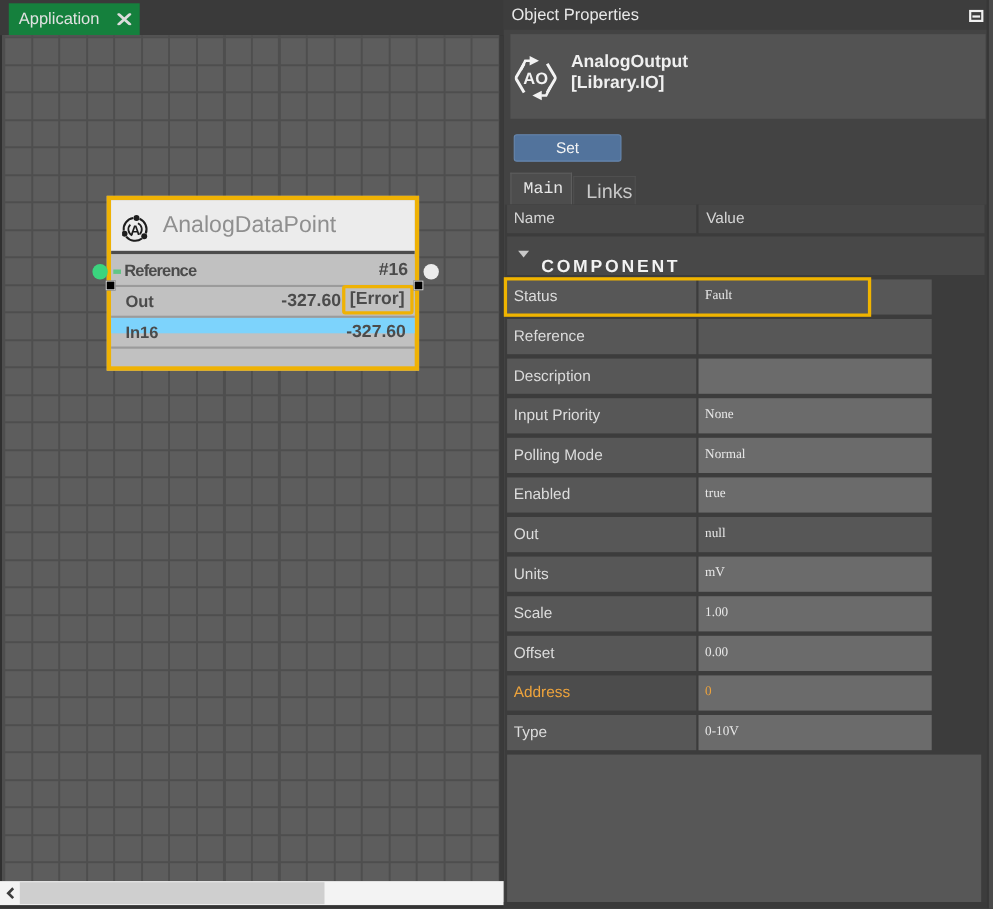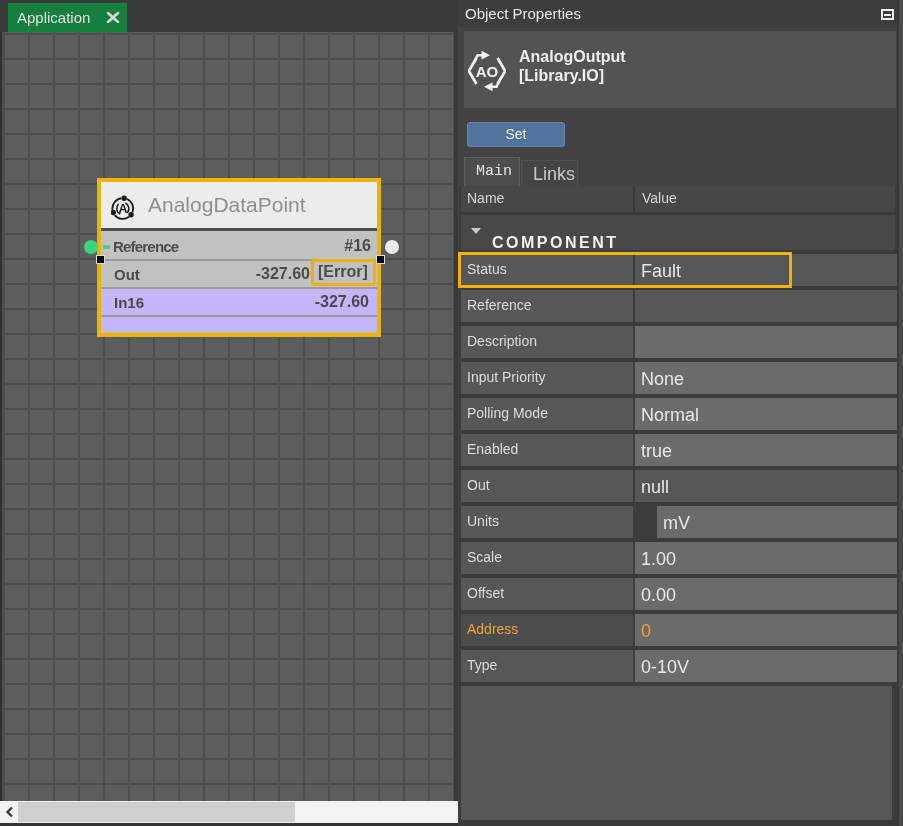--- a/index.html
+++ b/index.html
@@ -1,20 +1,20 @@
 <!DOCTYPE html>
 <html><head>
 <meta charset="utf-8">
 <style>
   * { margin:0; padding:0; box-sizing:border-box; }
   html,body { width:903px; height:826px; overflow:hidden; }
   body { background:#434343; font-family:"Liberation Sans", sans-serif; position:relative; }
   .abs { position:absolute; }
   .ncell { position:absolute; left:461px; width:172px; height:32px; background:#575757; color:#dcdcdc; font-size:14px; }
-  .vcell { position:absolute; left:635px; width:269px; height:32px; background:#6b6b6b; color:#e8e8e8; font-size:18px; }
+  .vcell { position:absolute; left:635px; width:212px; height:32px; background:#6b6b6b; color:#e8e8e8; font-size:12px;font-family:Liberation Serif, serif; }
   .vro { background:#575757; }
   .ncell span, .vcell span { position:absolute; left:6px; top:7px; }
   .vcell span { left:6px; }
 </style>
 </head>
 <body>
 
 <div class="abs" style="left:0; top:0; width:458px; height:32px; background:#3a3a3a;"></div>
 <div class="abs" style="left:8px; top:3px; width:119px; height:29px; background:#15803d; color:#e2e2e2; font-size:15px;padding-left:48px;">
   <span class="abs" style="left:9px; top:6px;">Application</span>
@@ -64,21 +64,21 @@
   <div class="abs" style="left:0; top:52px; width:276px; height:25px; background:#c1c1c1; font-size:15px; font-weight:bold; color:#4b4b4b;">
     <span class="abs" style="left:12px; top:4px; letter-spacing:-0.8px;">Reference</span>
     <span class="abs" style="right:6px; top:3px; font-size:16px;">#16</span>
   </div>
   <div class="abs" style="left:0; top:77px; width:276px; height:2px; background:#9b9b9b;"></div>
   <div class="abs" style="left:0; top:79px; width:276px; height:26px; background:#c1c1c1; font-size:15px; font-weight:bold; color:#4b4b4b;">
     <span class="abs" style="left:13px; top:5px;">Out</span>
     <span class="abs" style="right:67px; top:4px; font-size:16px;">-327.60</span>
   </div>
   <div class="abs" style="left:0; top:105px; width:276px; height:2px; background:#9b9b9b;"></div>
-  <div class="abs" style="left:0; top:107px; width:276px; height:42px; background:#c4b5fd; font-size:15px; font-weight:bold; color:#4b4b4b;">
+  <div class="abs" style="left:0; top:107px; width:276px; height:14px; background:#7dd3fc; font-size:15px; font-weight:bold; color:#4b4b4b;">
     <span class="abs" style="left:13px; top:5px;">In16</span>
     <span class="abs" style="right:8px; top:4px; font-size:16px;">-327.60</span>
   </div>
   <div class="abs" style="left:0; top:133px; width:276px; height:2px; background:#9b9b9b;"></div>
 </div>
 
 <div class="abs" style="left:311px; top:259px; width:65px; height:27px; border:3.5px solid #efb204; border-radius:3px; font-size:16px; font-weight:bold; color:#4b4b4b;">
   <span class="abs" style="left:4px; top:1px;">[Error]</span>
 </div>
 
@@ -176,21 +176,21 @@
   </div>
 <div class="ncell" style="top:470px;">
     <span>Out</span>
   </div>
 <div class="vcell vro" style="top:470px;">
     <span>null</span>
   </div>
 <div class="ncell" style="top:506px;">
     <span>Units</span>
   </div>
-<div class="vcell" style="top:506px;margin-left:22px;">
+<div class="vcell" style="top:506px;">
     <span>mV</span>
   </div>
 <div class="ncell" style="top:542px;">
     <span>Scale</span>
   </div>
 <div class="vcell" style="top:542px;">
     <span>1.00</span>
   </div>
 <div class="ncell" style="top:578px;">
     <span>Offset</span>

